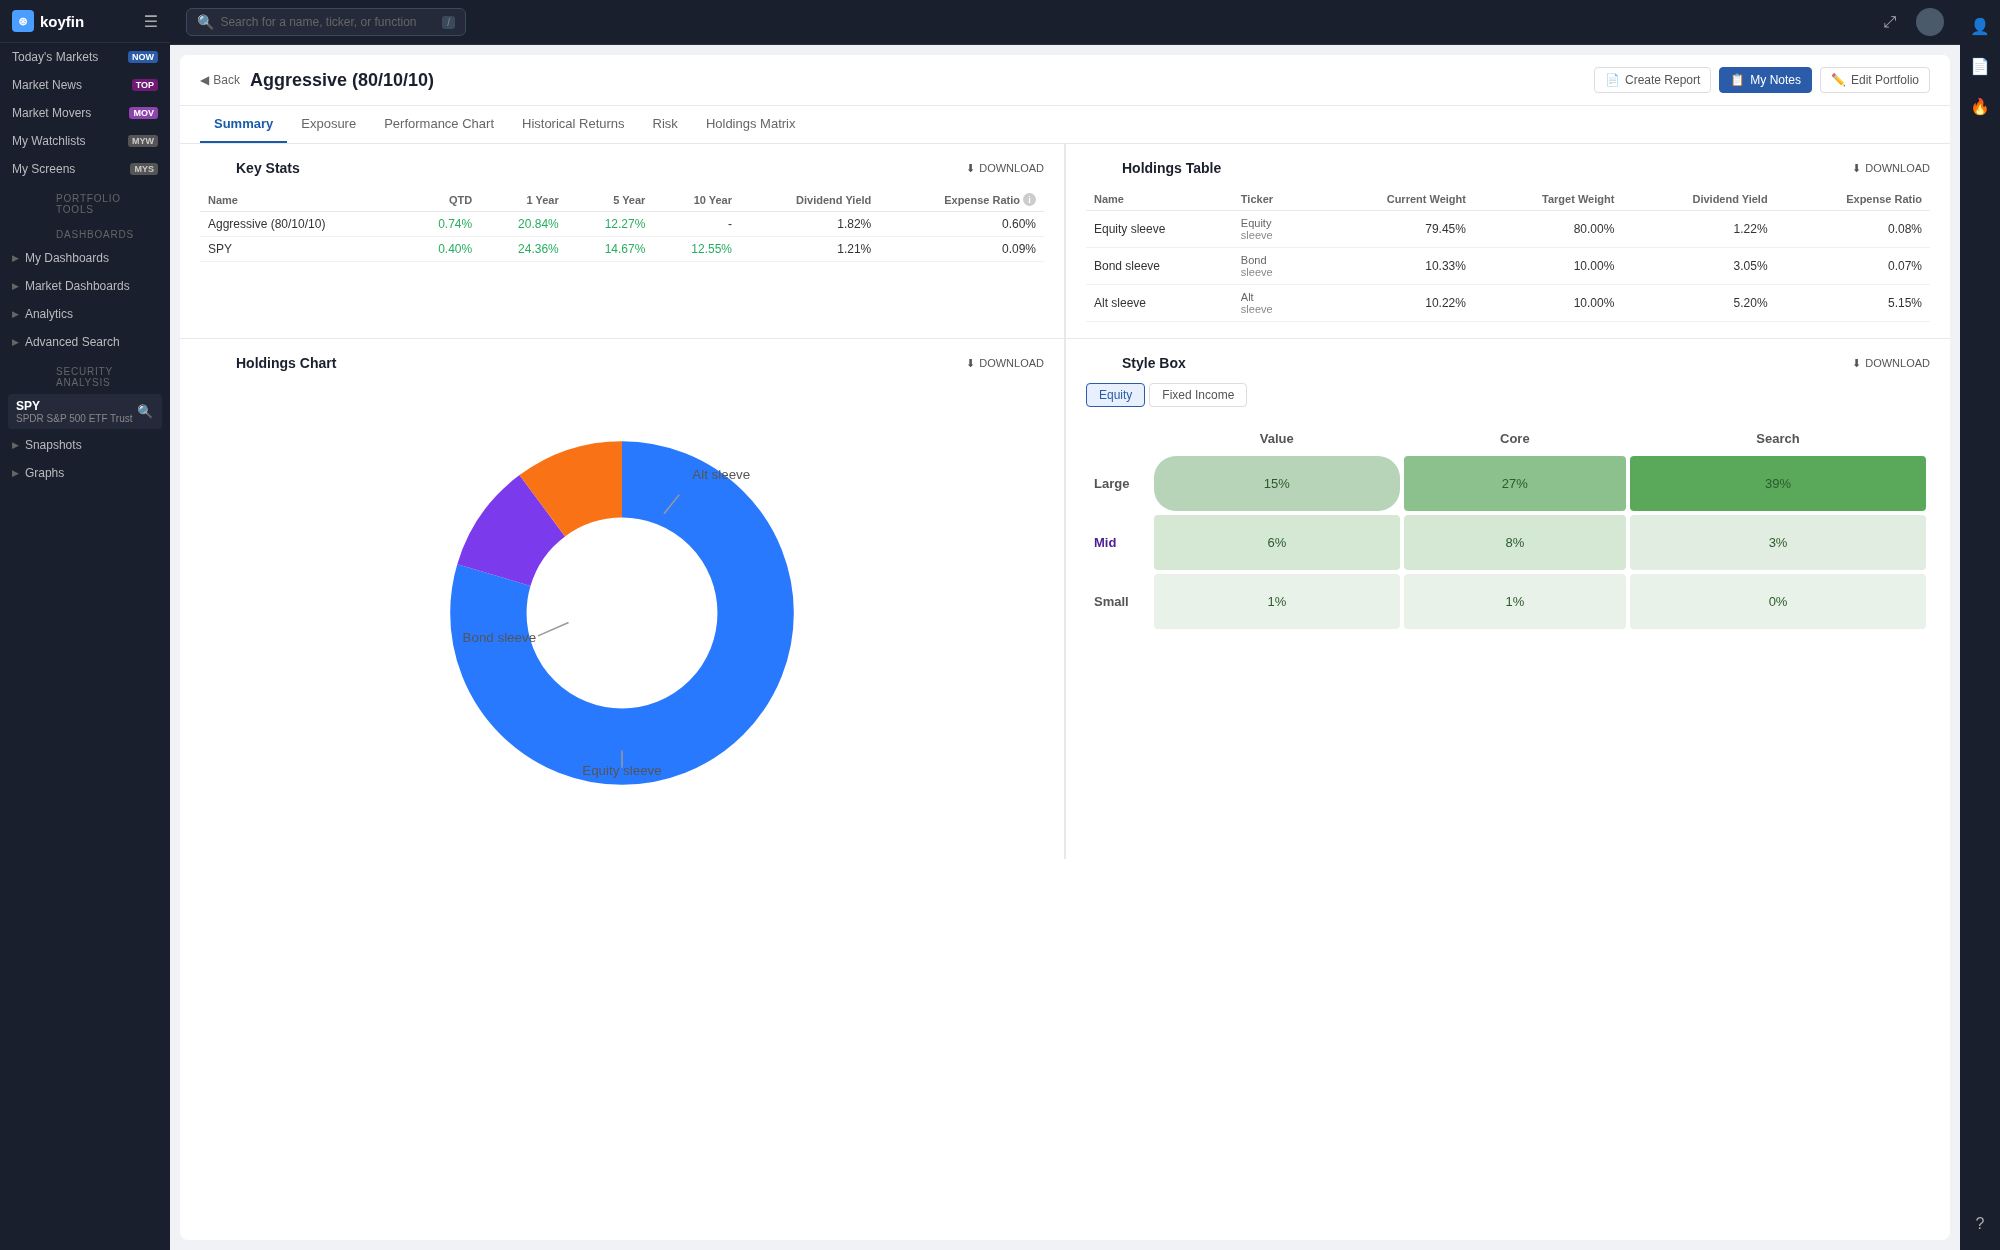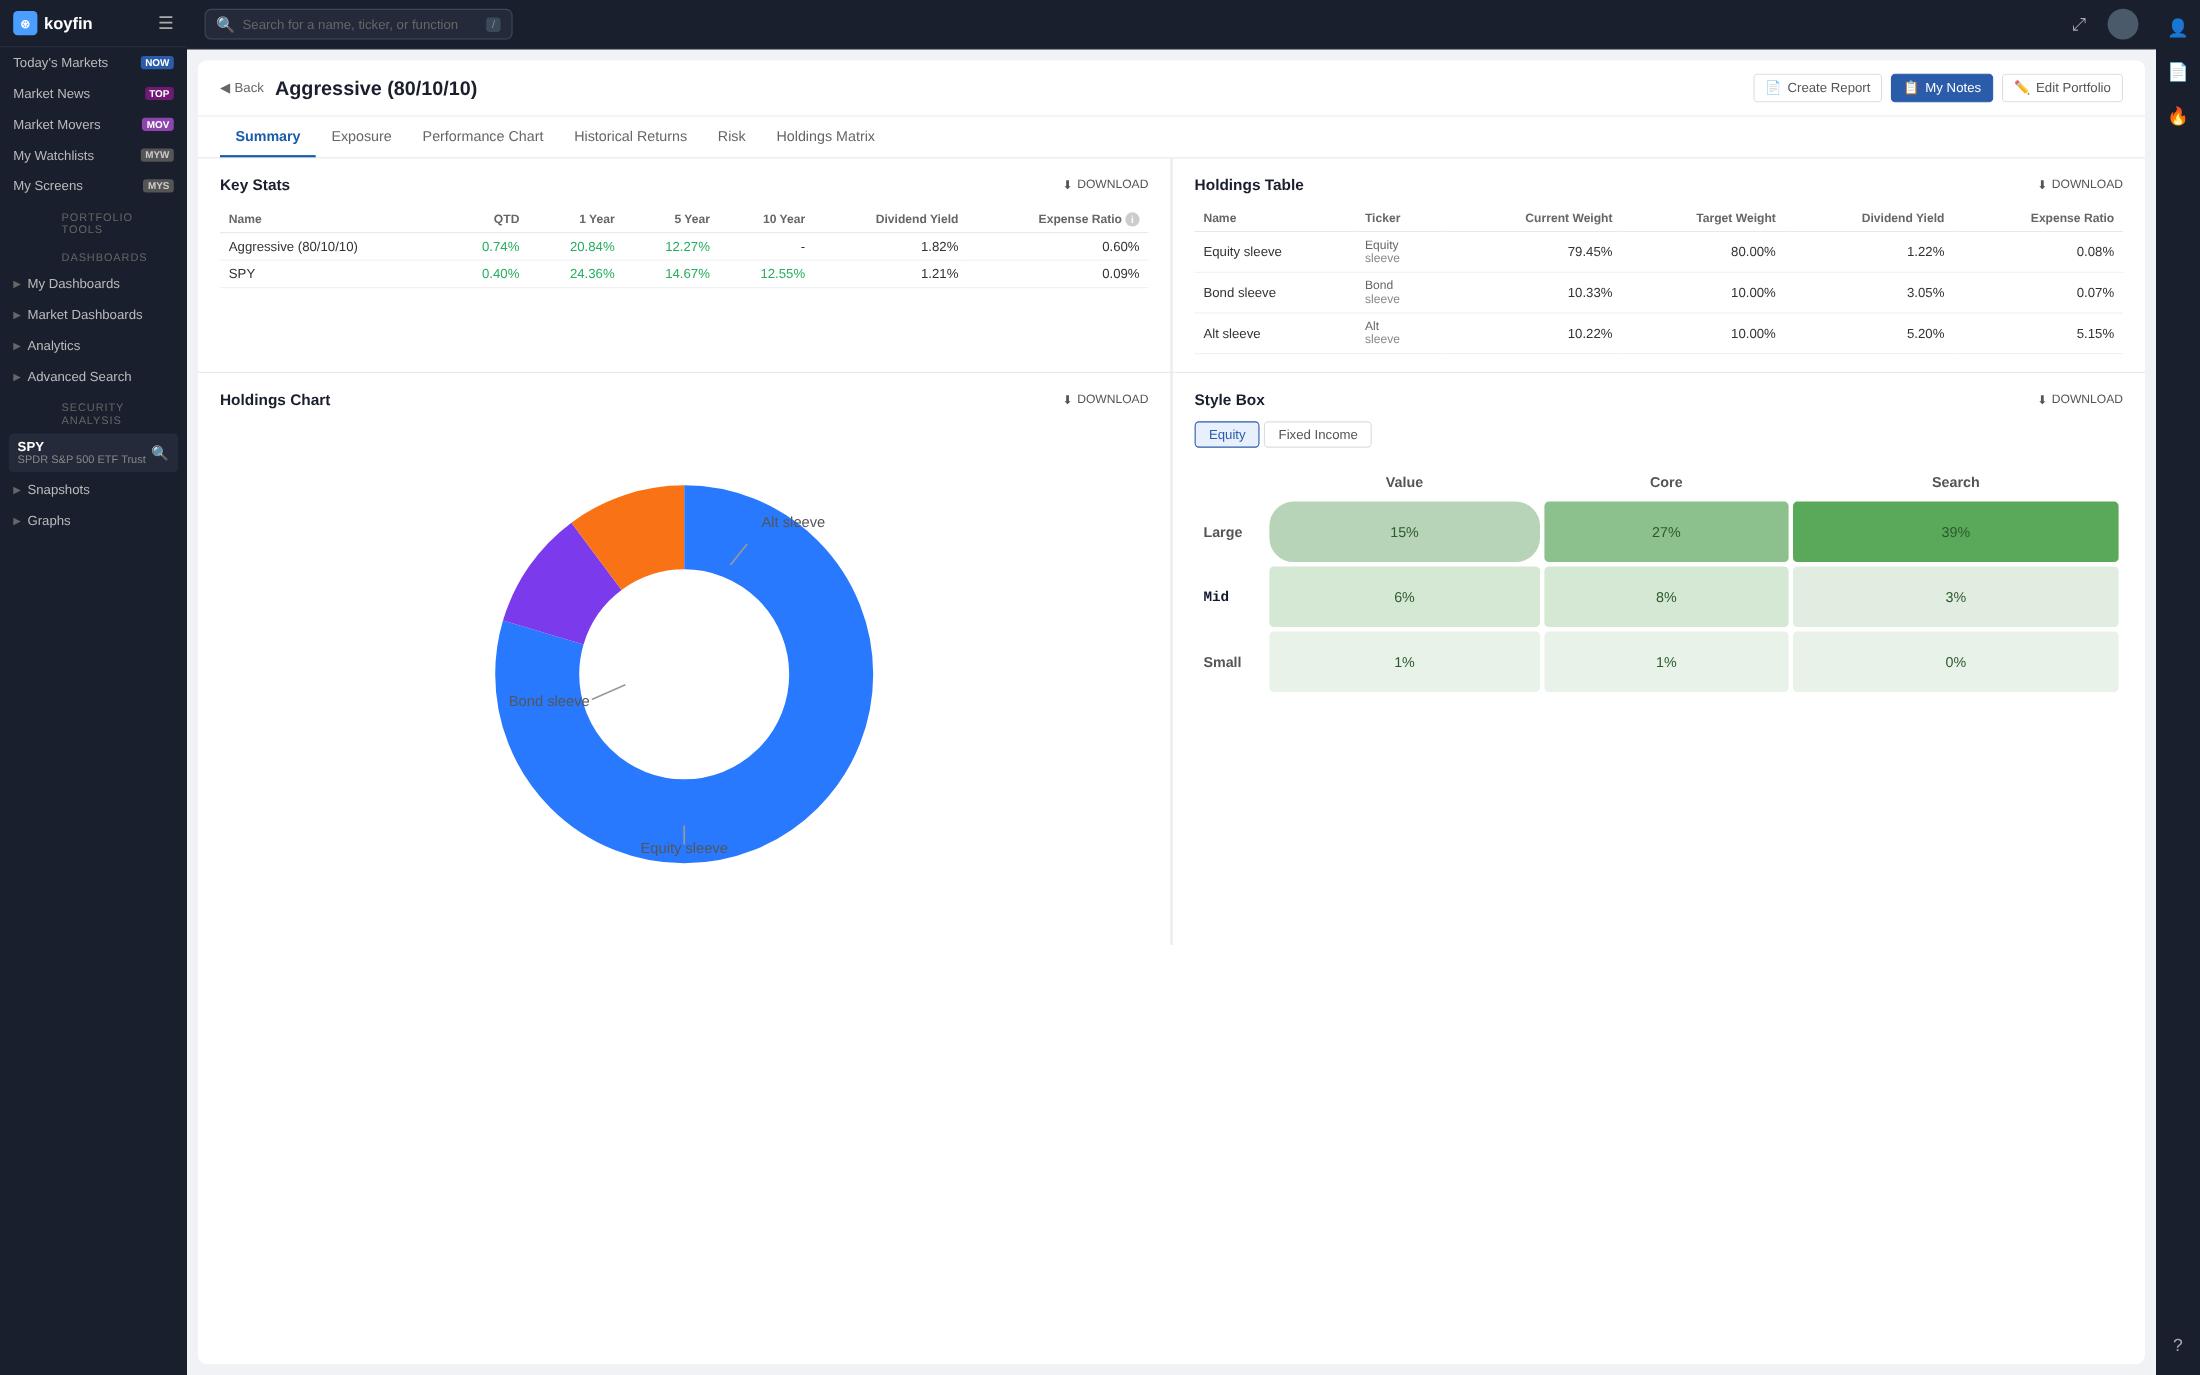--- a/index.html
+++ b/index.html
@@ -64,21 +64,21 @@
     
     .tabs { display: flex; align-items: center; padding: 0 20px; border-bottom: 1px solid #e8e8e8; background: #fff; }
     .tab { padding: 10px 14px; cursor: pointer; color: #666; font-size: 13px; border-bottom: 2px solid transparent; }
     .tab.active { color: #1a5caa; border-bottom-color: #1a5caa; font-weight: 600; }
 
     
     .content-grid { display: grid; grid-template-columns: 1fr 1fr; gap: 0; }
 
     
     .section { padding: 16px 20px; }
-    .section-header { display: flex; align-items: center; justify-content: space-between; margin-bottom: 12px; }
+    .section-header { display: flex; align-items: center; justify-content: space-between; margin-bottom: 12px; margin-left: 36px; }
     .section-title { font-size: 14px; font-weight: 700; color: #1a1f2e; }
     .download-btn { display: flex; align-items: center; gap: 4px; color: #555; cursor: pointer; font-size: 11px; }
 
     
     .stats-table { width: 100%; border-collapse: collapse; font-size: 12px; }
     .stats-table th { text-align: right; padding: 5px 8px; color: #666; font-weight: 600; font-size: 11px; border-bottom: 1px solid #e8e8e8; white-space: nowrap; }
     .stats-table th:first-child { text-align: left; }
     .stats-table td { text-align: right; padding: 5px 8px; border-bottom: 1px solid #f0f0f0; }
     .stats-table td:first-child { text-align: left; color: #333; }
     .green { color: #27ae60; }
@@ -418,21 +418,21 @@
                     <div class="style-cell cell-light" style="background:#b8d4b8;border-radius:22px;">15%</div>
                   </td>
                   <td>
                     <div class="style-cell cell-medium" style="background:#8cc08c;">27%</div>
                   </td>
                   <td>
                     <div class="style-cell cell-dark" style="background:#5aa85a;">39%</div>
                   </td>
                 </tr>
                 <tr>
-                  <td style="font-size:13px;font-weight:600;color:#0f172a;padding:4px;font-family:Liberation Mono, monospace;">Mid</td>
+                  <td style="font-size:13px;font-weight:600;color:#4c1d95;padding:4px;">Mid</td>
                   <td>
                     <div class="style-cell" style="background:#d4e8d4;">6%</div>
                   </td>
                   <td>
                     <div class="style-cell" style="background:#d4e8d4;">8%</div>
                   </td>
                   <td>
                     <div class="style-cell" style="background:#e0ede0;">3%</div>
                   </td>
                 </tr>

